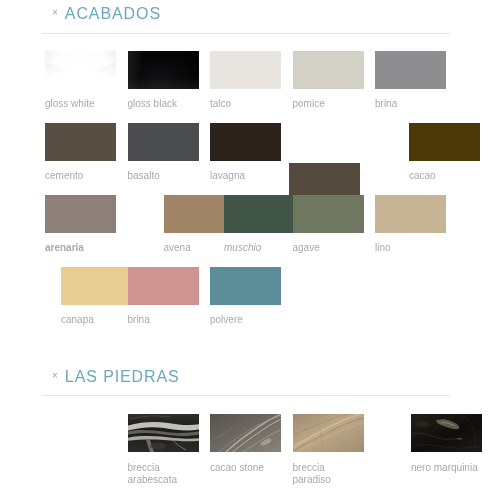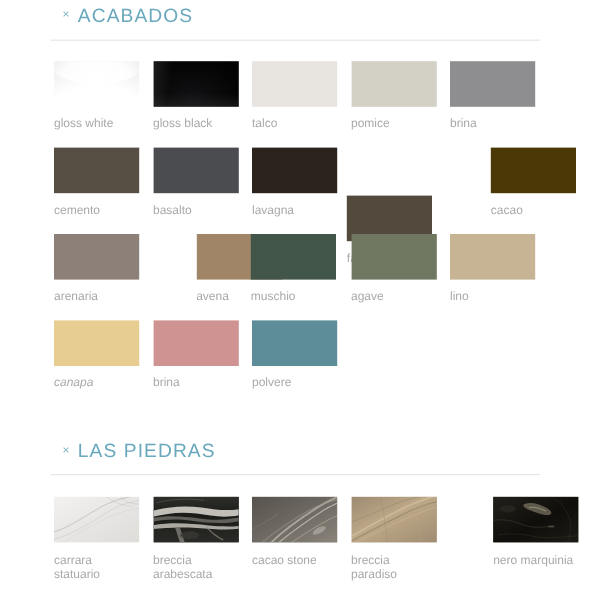--- a/index.html
+++ b/index.html
@@ -176,44 +176,44 @@
         <div class="swatch" style="background:#534a3d;"></div>
         <div class="label">fango</div>
       </div>
       <div class="cell" style="left:330px;margin-left:34px;">
         <div class="swatch" style="background:#4a3906;"></div>
         <div class="label">cacao</div>
       </div>
     </div>
 
     <div class="row">
-      <div class="cell" style="left:0px;">
+      <div class="cell" style="left:0px;font-weight:bold;">
         <div class="swatch" style="background:#8d8078;"></div>
         <div class="label">arenaria</div>
       </div>
       <div class="cell" style="left:82.5px;margin-left:36px;">
         <div class="swatch" style="background:#a08566;"></div>
         <div class="label">avena</div>
       </div>
-      <div class="cell" style="left:164px;">
+      <div class="cell" style="left:179px;font-style:italic;">
         <div class="swatch" style="background:#425549;"></div>
         <div class="label">muschio</div>
       </div>
       <div class="cell" style="left:247.5px;">
         <div class="swatch" style="background:#6f7760;"></div>
         <div class="label">agave</div>
       </div>
       <div class="cell" style="left:330px;">
         <div class="swatch" style="background:#c6b495;"></div>
         <div class="label">lino</div>
       </div>
     </div>
 
     <div class="row">
-      <div class="cell" style="left:0px;font-style:italic;">
+      <div class="cell" style="left:16px;">
         <div class="swatch" style="background:#e8cd92;"></div>
         <div class="label">canapa</div>
       </div>
       <div class="cell" style="left:82.5px;">
         <div class="swatch" style="background:#cf9492;"></div>
         <div class="label">brina</div>
       </div>
       <div class="cell" style="left:165px;">
         <div class="swatch" style="background:#5c8d99;"></div>
         <div class="label">polvere</div>
@@ -226,41 +226,20 @@
     <div class="section-header">
       <span class="close-x">×</span>
       <span class="section-title">LAS PIEDRAS</span>
     </div>
     <div class="divider" style="top:28px;"></div>
   </div>
 
   <div class="grid" id="grid-las-piedras" style="top:414px;">
     <div class="row stone-row">
 
-      <div class="cell" style="left:0px;">
-        <div class="swatch stone" style="background:#eceae8;">
-          <svg viewBox="0 0 71 38" preserveAspectRatio="none" aria-hidden="true">
-            <defs>
-              <linearGradient id="carG" x1="0" y1="0" x2="1" y2="1">
-                <stop offset="0%" stop-color="#f3f2f1"></stop>
-                <stop offset="45%" stop-color="#e9e7e5"></stop>
-                <stop offset="100%" stop-color="#dedcd9"></stop>
-              </linearGradient>
-            </defs>
-            <rect width="71" height="38" fill="url(#carG)"></rect>
-            <path d="M-2 30 C 12 26, 26 16, 40 8 C 52 2, 62 0, 73 -2" stroke="#b9b7b6" stroke-width="0.8" fill="none" opacity="0.75"></path>
-            <path d="M-2 36 C 14 32, 30 22, 46 12 C 56 6, 64 4, 73 3" stroke="#c9c7c5" stroke-width="0.6" fill="none" opacity="0.7"></path>
-            <path d="M8 38 C 20 30, 34 22, 48 16 C 58 12, 66 10, 73 9" stroke="#cfcecc" stroke-width="0.5" fill="none" opacity="0.6"></path>
-            <path d="M44 0 C 50 5, 56 7, 66 8" stroke="#bdbbba" stroke-width="0.5" fill="none" opacity="0.6"></path>
-            <path d="M55 -1 C 58 4, 63 6, 71 6" stroke="#a9a7a6" stroke-width="0.45" fill="none" opacity="0.5"></path>
-          </svg>
-        </div>
-        <div class="label">carrara
-statuario</div>
-      </div>
 
       <div class="cell" style="left:82.5px;">
         <div class="swatch stone" style="background:#23231f;">
           <svg viewBox="0 0 71 38" preserveAspectRatio="none" aria-hidden="true">
             <defs>
               <linearGradient id="brArG" x1="0" y1="0" x2="0" y2="1">
                 <stop offset="0%" stop-color="#2e2e2a"></stop>
                 <stop offset="40%" stop-color="#1b1b18"></stop>
                 <stop offset="100%" stop-color="#2a2a26"></stop>
               </linearGradient>

